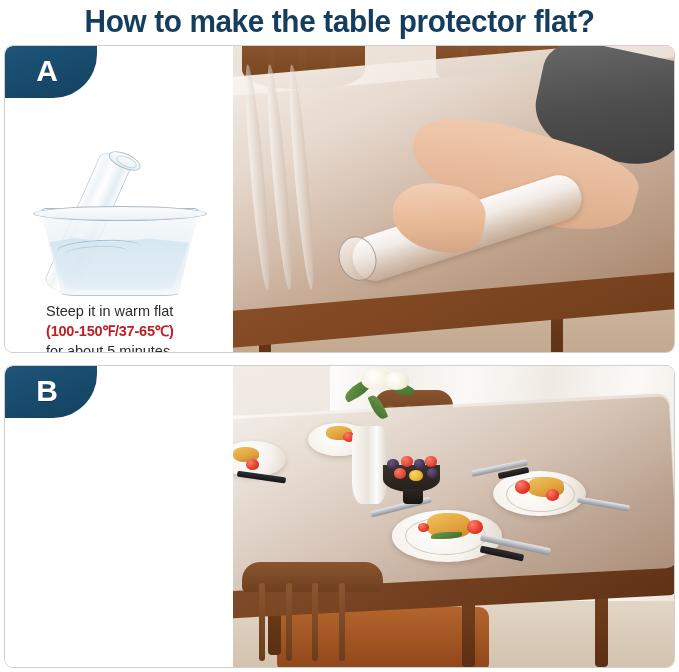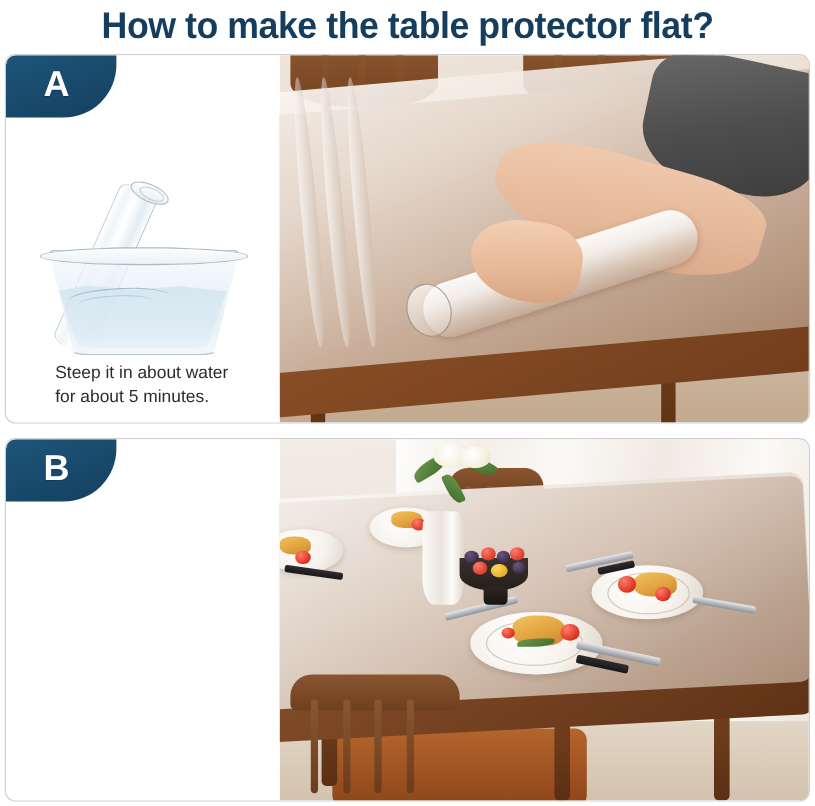--- a/index.html
+++ b/index.html
@@ -439,21 +439,22 @@
         <div class="tube-top"></div>
         <div class="tube-top-inner"></div>
         <div class="basin"></div>
         <div class="basin-water"></div>
         <div class="water-ripple"></div>
         <div class="water-ripple r2"></div>
         <div class="basin-rim"></div>
       </div>
 
       <div class="caption a">
-        <span class="ln">Steep it in about water</span>
+        <span class="ln">Steep it in warm flat</span>
+        <span class="ln temp">(100-150℉/37-65℃)</span>
         <span class="ln">for about 5 minutes.</span>
       </div>
     </div>
 
     <div class="photo">
       <div class="pa-wall"></div>
       <div class="pa-floor"></div>
 
       <div class="pa-chair c1"></div>
       <div class="pa-spindle" style="left:8%;"></div>

